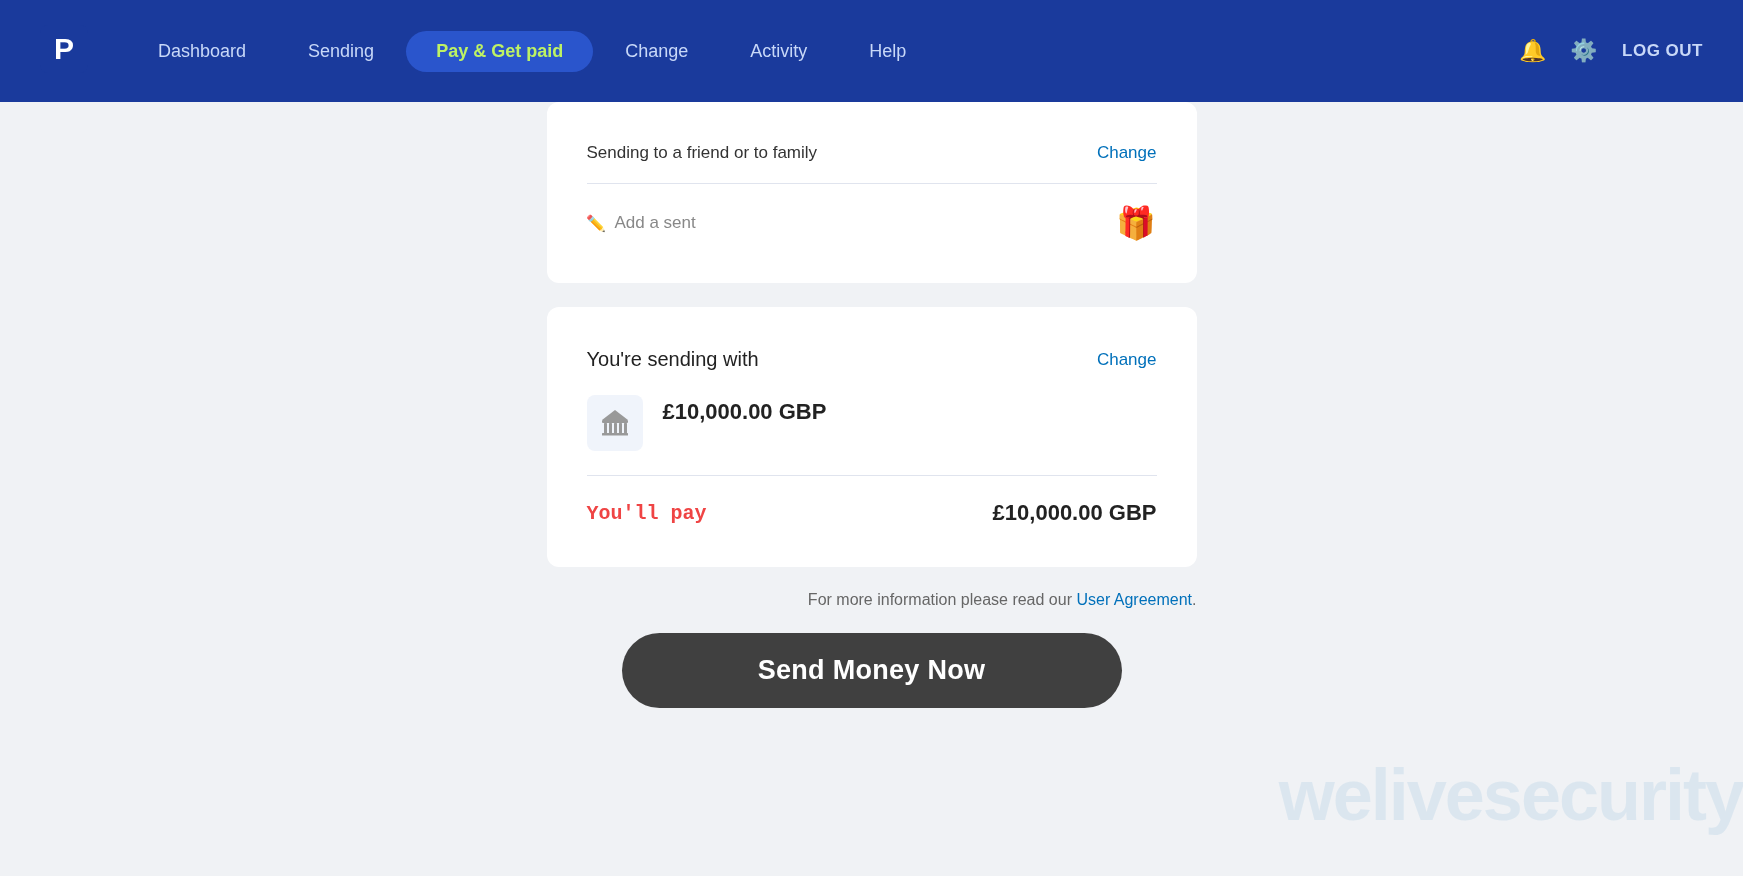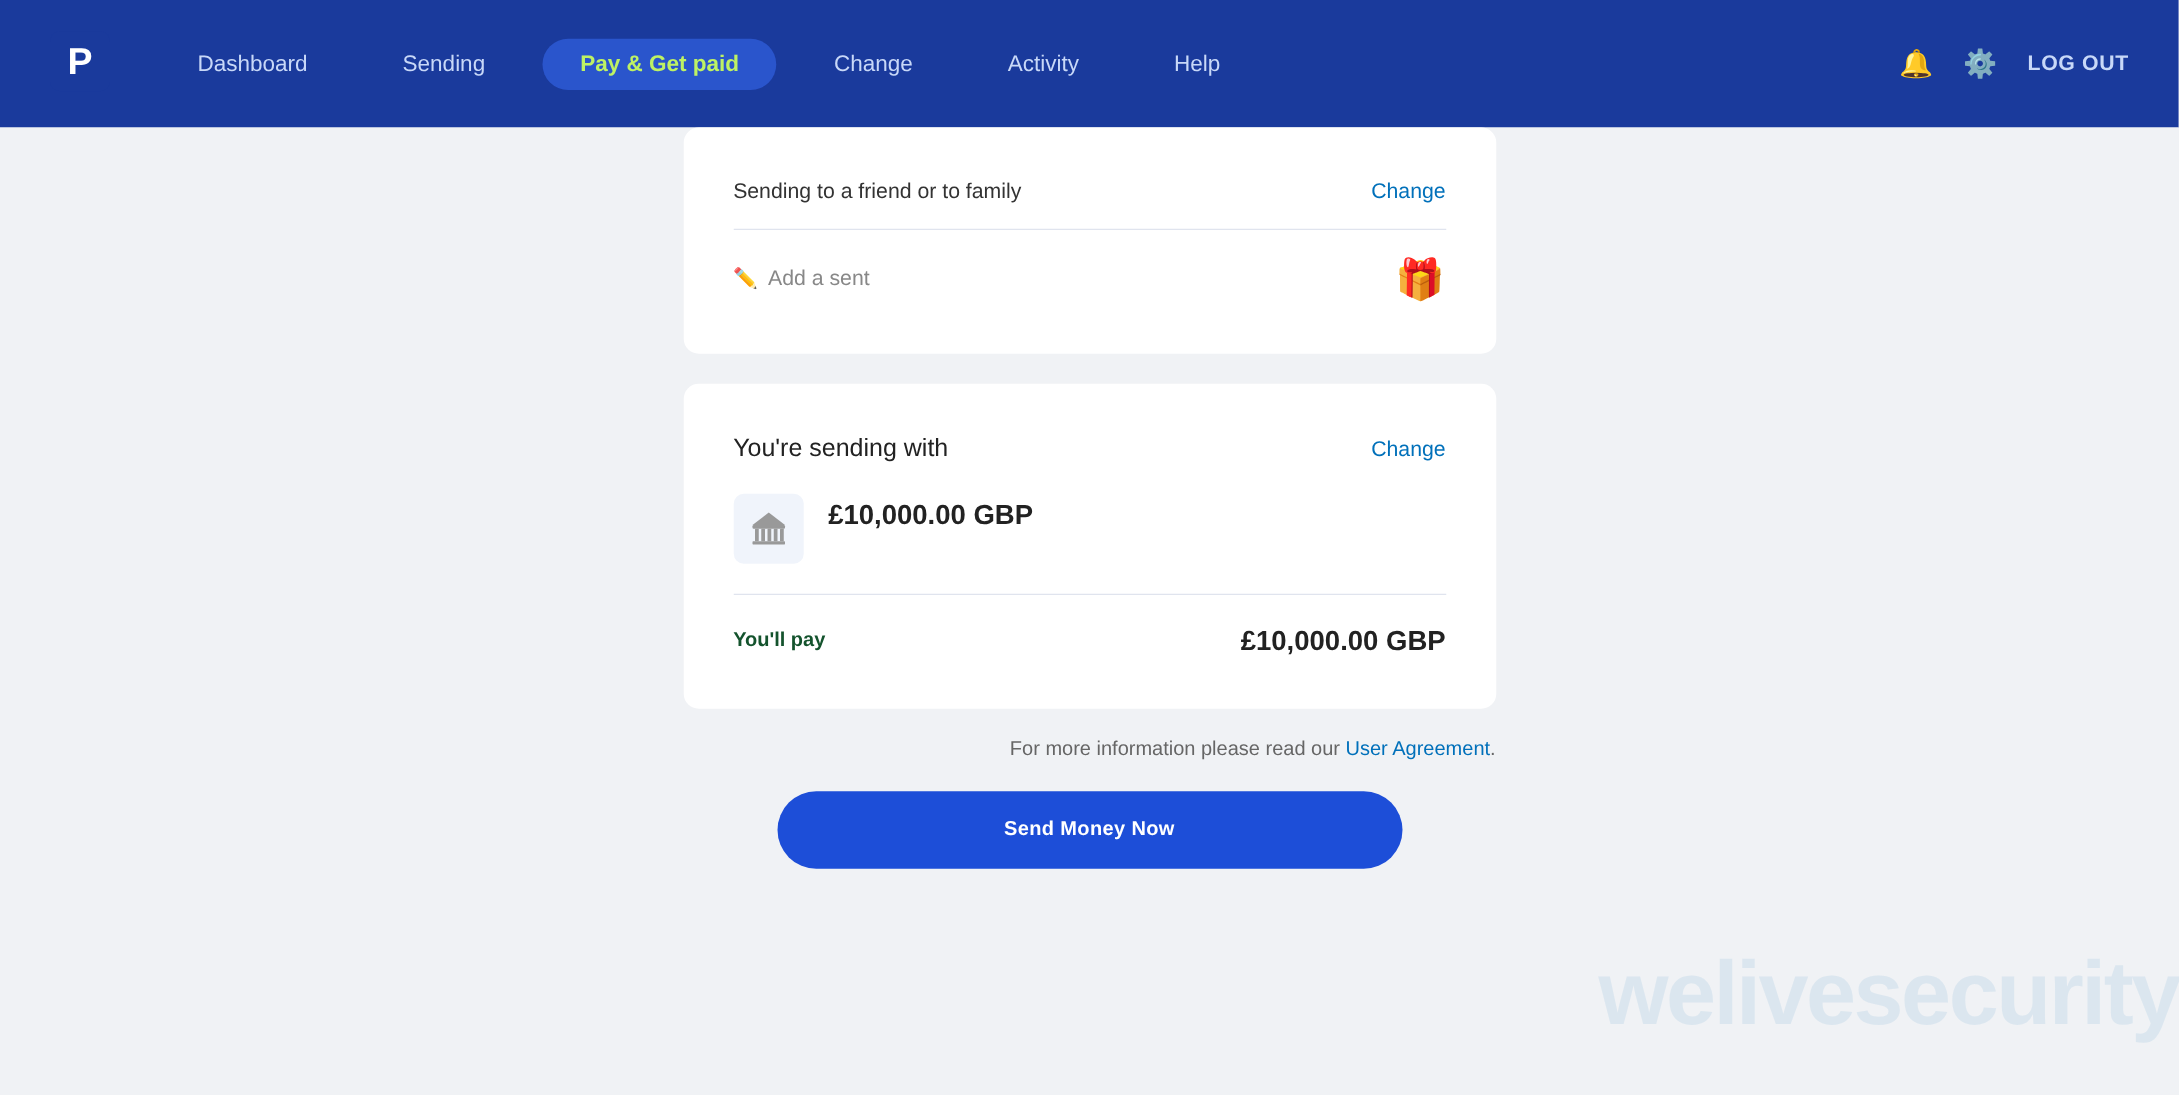--- a/index.html
+++ b/index.html
@@ -23,21 +23,21 @@
     .navbar-logo {
       margin-right: 40px;
     }
     .navbar-logo svg {
       width: 48px;
       height: 48px;
     }
     .navbar-nav {
       display: flex;
       align-items: center;
-      gap: 16px;
+      gap: 2px;
       flex: 1;
     }
     .nav-item {
       color: #c8d8f8;
       font-size: 18px;
       padding: 10px 30px;
       cursor: pointer;
       text-decoration: none;
       border-radius: 30px;
     }
@@ -210,23 +210,24 @@
       border-top: 1px solid #e0e4ee;
       margin: 24px 0;
     }
 
     .you-pay-row {
       display: flex;
       justify-content: space-between;
       align-items: center;
     }
     .you-pay-label {
-      font-size: 16px;
-      font-weight: bold;
-      color: #14532d;
+      font-size: 20px;
+      font-weight: bold;
+      color: #ef4444;
+      font-family: Liberation Mono, monospace;
     }
     .you-pay-amount {
       font-size: 22px;
       font-weight: bold;
       color: #222;
     }
 
     
     .footer-info {
       text-align: right;
@@ -240,23 +241,23 @@
       text-decoration: none;
       font-weight: 500;
     }
 
     
     .send-btn-wrap {
       display: flex;
       justify-content: center;
     }
     .send-btn {
-      background: #1d4ed8;
+      background: #404040;
       color: #fff;
-      font-size: 16px;
+      font-size: 27px;
       font-weight: bold;
       border: none;
       border-radius: 50px;
       padding: 22px 0;
       width: 500px;
       cursor: pointer;
       letter-spacing: 0.3px;
       transition: background 0.2s;
     }
 

